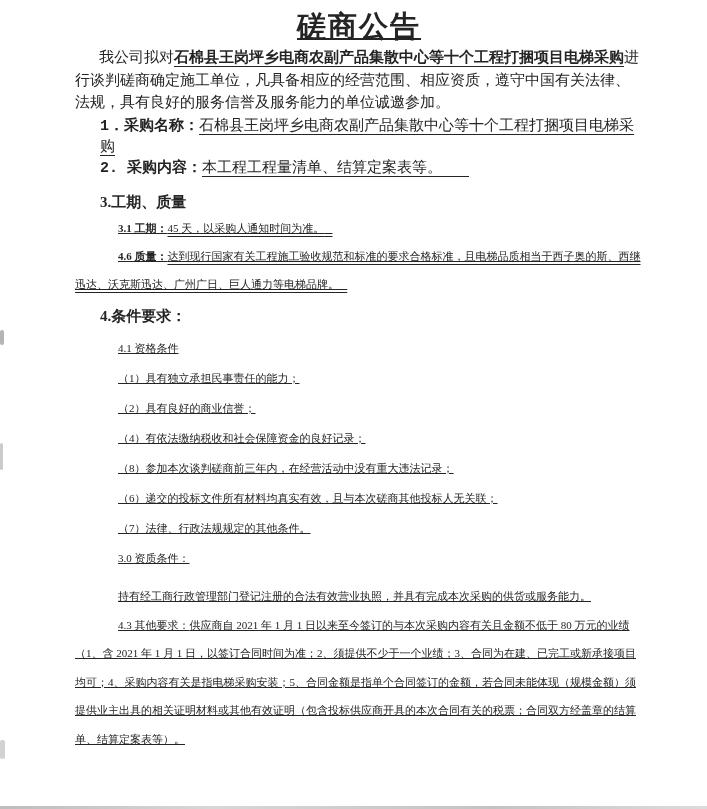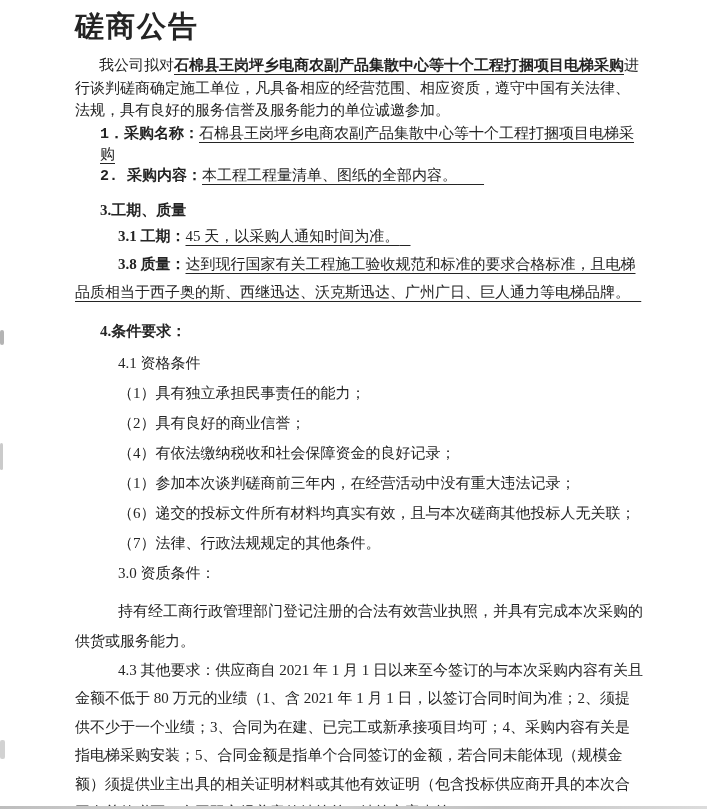--- a/index.html
+++ b/index.html
@@ -9,23 +9,24 @@
     color:#242424;
     font-family:"Liberation Serif","DejaVu Serif",serif;
     position:relative;
     overflow:hidden;
   }
   .page{padding:6px 64px 0 75px;}
   .title{
     font-size:29px;
     line-height:36px;
     font-weight:bold;
-    text-align:left;
-    margin:2px 0 10px 0;
+    text-align:center;
+    margin:2px 0 2px 0;
     letter-spacing:2px;
+    text-decoration:underline;
   }
   p{margin:0;}
   .intro{
     font-size:15px;
     line-height:22.5px;
     text-indent:24px;
   }
   .b{font-weight:bold;}
   .u{
     text-decoration:underline;
@@ -35,22 +36,22 @@
   .u-tail::after{content:"\00a0\00a0\00a0";}
   .basic{margin:2px 0 0 25px;font-size:15px;}
   .basic-row{line-height:21px;font-family:Liberation Mono, monospace;}
   .sec-heading{
     font-size:15px;
     font-weight:bold;
     line-height:21px;
     margin-left:25px;
   }
   .mt13{margin-top:13px;}
-  .mt8{margin-top:15px;}
-  .sub{font-size:15px;text-indent:43px;}
+  .mt8{margin-top:8px;}
+  .sub{font-size:11px;text-indent:43px;text-decoration:underline;}
   .duration-row{line-height:21px;margin-top:5px;}
   .quality-par{line-height:28px;margin-top:3px;}
   .sub41{line-height:18px;margin-top:12px;}
   .qitem{line-height:18px;margin-top:12px;}
   .sub42{line-height:18px;margin-top:12px;}
   .body42{line-height:30px;margin-top:14px;}
   .body43{line-height:28.5px;margin-top:0;}
   
   .smudge{position:absolute;left:0;background:rgba(40,40,40,0.35);border-radius:2px;}
   .smudge-1{top:330px;width:4px;height:15px;}
@@ -65,37 +66,37 @@
 <body>
 
 <div class="page">
 
   <h1 class="title">磋商公告</h1>
 
   <p class="intro"><span>我公司拟对</span><span class="b u">石棉县王岗坪乡电商农副产品集散中心等十个工程打捆项目电梯采购</span><span>进行谈判磋商确定施工单位，凡具备相应的经营范围、相应资质，遵守中国有关法律、法规，具有良好的服务信誉及服务能力的单位诚邀参加。</span></p>
 
   <div class="basic">
     <div class="basic-row"><span class="b">1．采购名称：</span><span class="u">石棉县王岗坪乡电商农副产品集散中心等十个工程打捆项目电梯采购</span></div>
-    <div class="basic-row"><span class="b">2. 采购内容：</span><span class="u u-tail">本工程工程量清单、图纸的全部内容。</span></div>
+    <div class="basic-row"><span class="b">2. 采购内容：</span><span class="u u-tail">本工程工程量清单、结算定案表等。</span></div>
   </div>
 
   <p class="sec-heading mt13">3.工期、质量</p>
 
   <p class="sub duration-row"><span class="b">3.1 工期：</span><span class="u u-tail">45 天，以采购人通知时间为准。</span></p>
 
-  <p class="sub quality-par"><span class="b">3.8 质量：</span><span class="u u-tail">达到现行国家有关工程施工验收规范和标准的要求合格标准，且电梯品质相当于西子奥的斯、西继迅达、沃克斯迅达、广州广日、巨人通力等电梯品牌。</span></p>
+  <p class="sub quality-par"><span class="b">4.6 质量：</span><span class="u u-tail">达到现行国家有关工程施工验收规范和标准的要求合格标准，且电梯品质相当于西子奥的斯、西继迅达、沃克斯迅达、广州广日、巨人通力等电梯品牌。</span></p>
 
   <p class="sec-heading mt8">4.条件要求：</p>
 
   <p class="sub sub41">4.1 资格条件</p>
 
   <p class="sub qitem">（1）具有独立承担民事责任的能力；</p>
   <p class="sub qitem">（2）具有良好的商业信誉；</p>
   <p class="sub qitem">（4）有依法缴纳税收和社会保障资金的良好记录；</p>
-  <p class="sub qitem">（1）参加本次谈判磋商前三年内，在经营活动中没有重大违法记录；</p>
+  <p class="sub qitem">（8）参加本次谈判磋商前三年内，在经营活动中没有重大违法记录；</p>
   <p class="sub qitem">（6）递交的投标文件所有材料均真实有效，且与本次磋商其他投标人无关联；</p>
   <p class="sub qitem">（7）法律、行政法规规定的其他条件。</p>
 
   <p class="sub sub42">3.0 资质条件：</p>
   <p class="sub body42">持有经工商行政管理部门登记注册的合法有效营业执照，并具有完成本次采购的供货或服务能力。</p>
 
   <p class="sub body43"><span>4.3 其他要求：</span><span>供应商自 2021 年 1 月 1 日以来至今签订的与本次采购内容有关且金额不低于 80 万元的业绩（1、含 2021 年 1 月 1 日，以签订合同时间为准；2、须提供不少于一个业绩；3、合同为在建、已完工或新承接项目均可；4、采购内容有关是指电梯采购安装；5、合同金额是指单个合同签订的金额，若合同未能体现（规模金额）须提供业主出具的相关证明材料或其他有效证明（包含投标供应商开具的本次合同有关的税票；合同双方经盖章的结算单、结算定案表等）。</span></p>
 
 </div>
 

